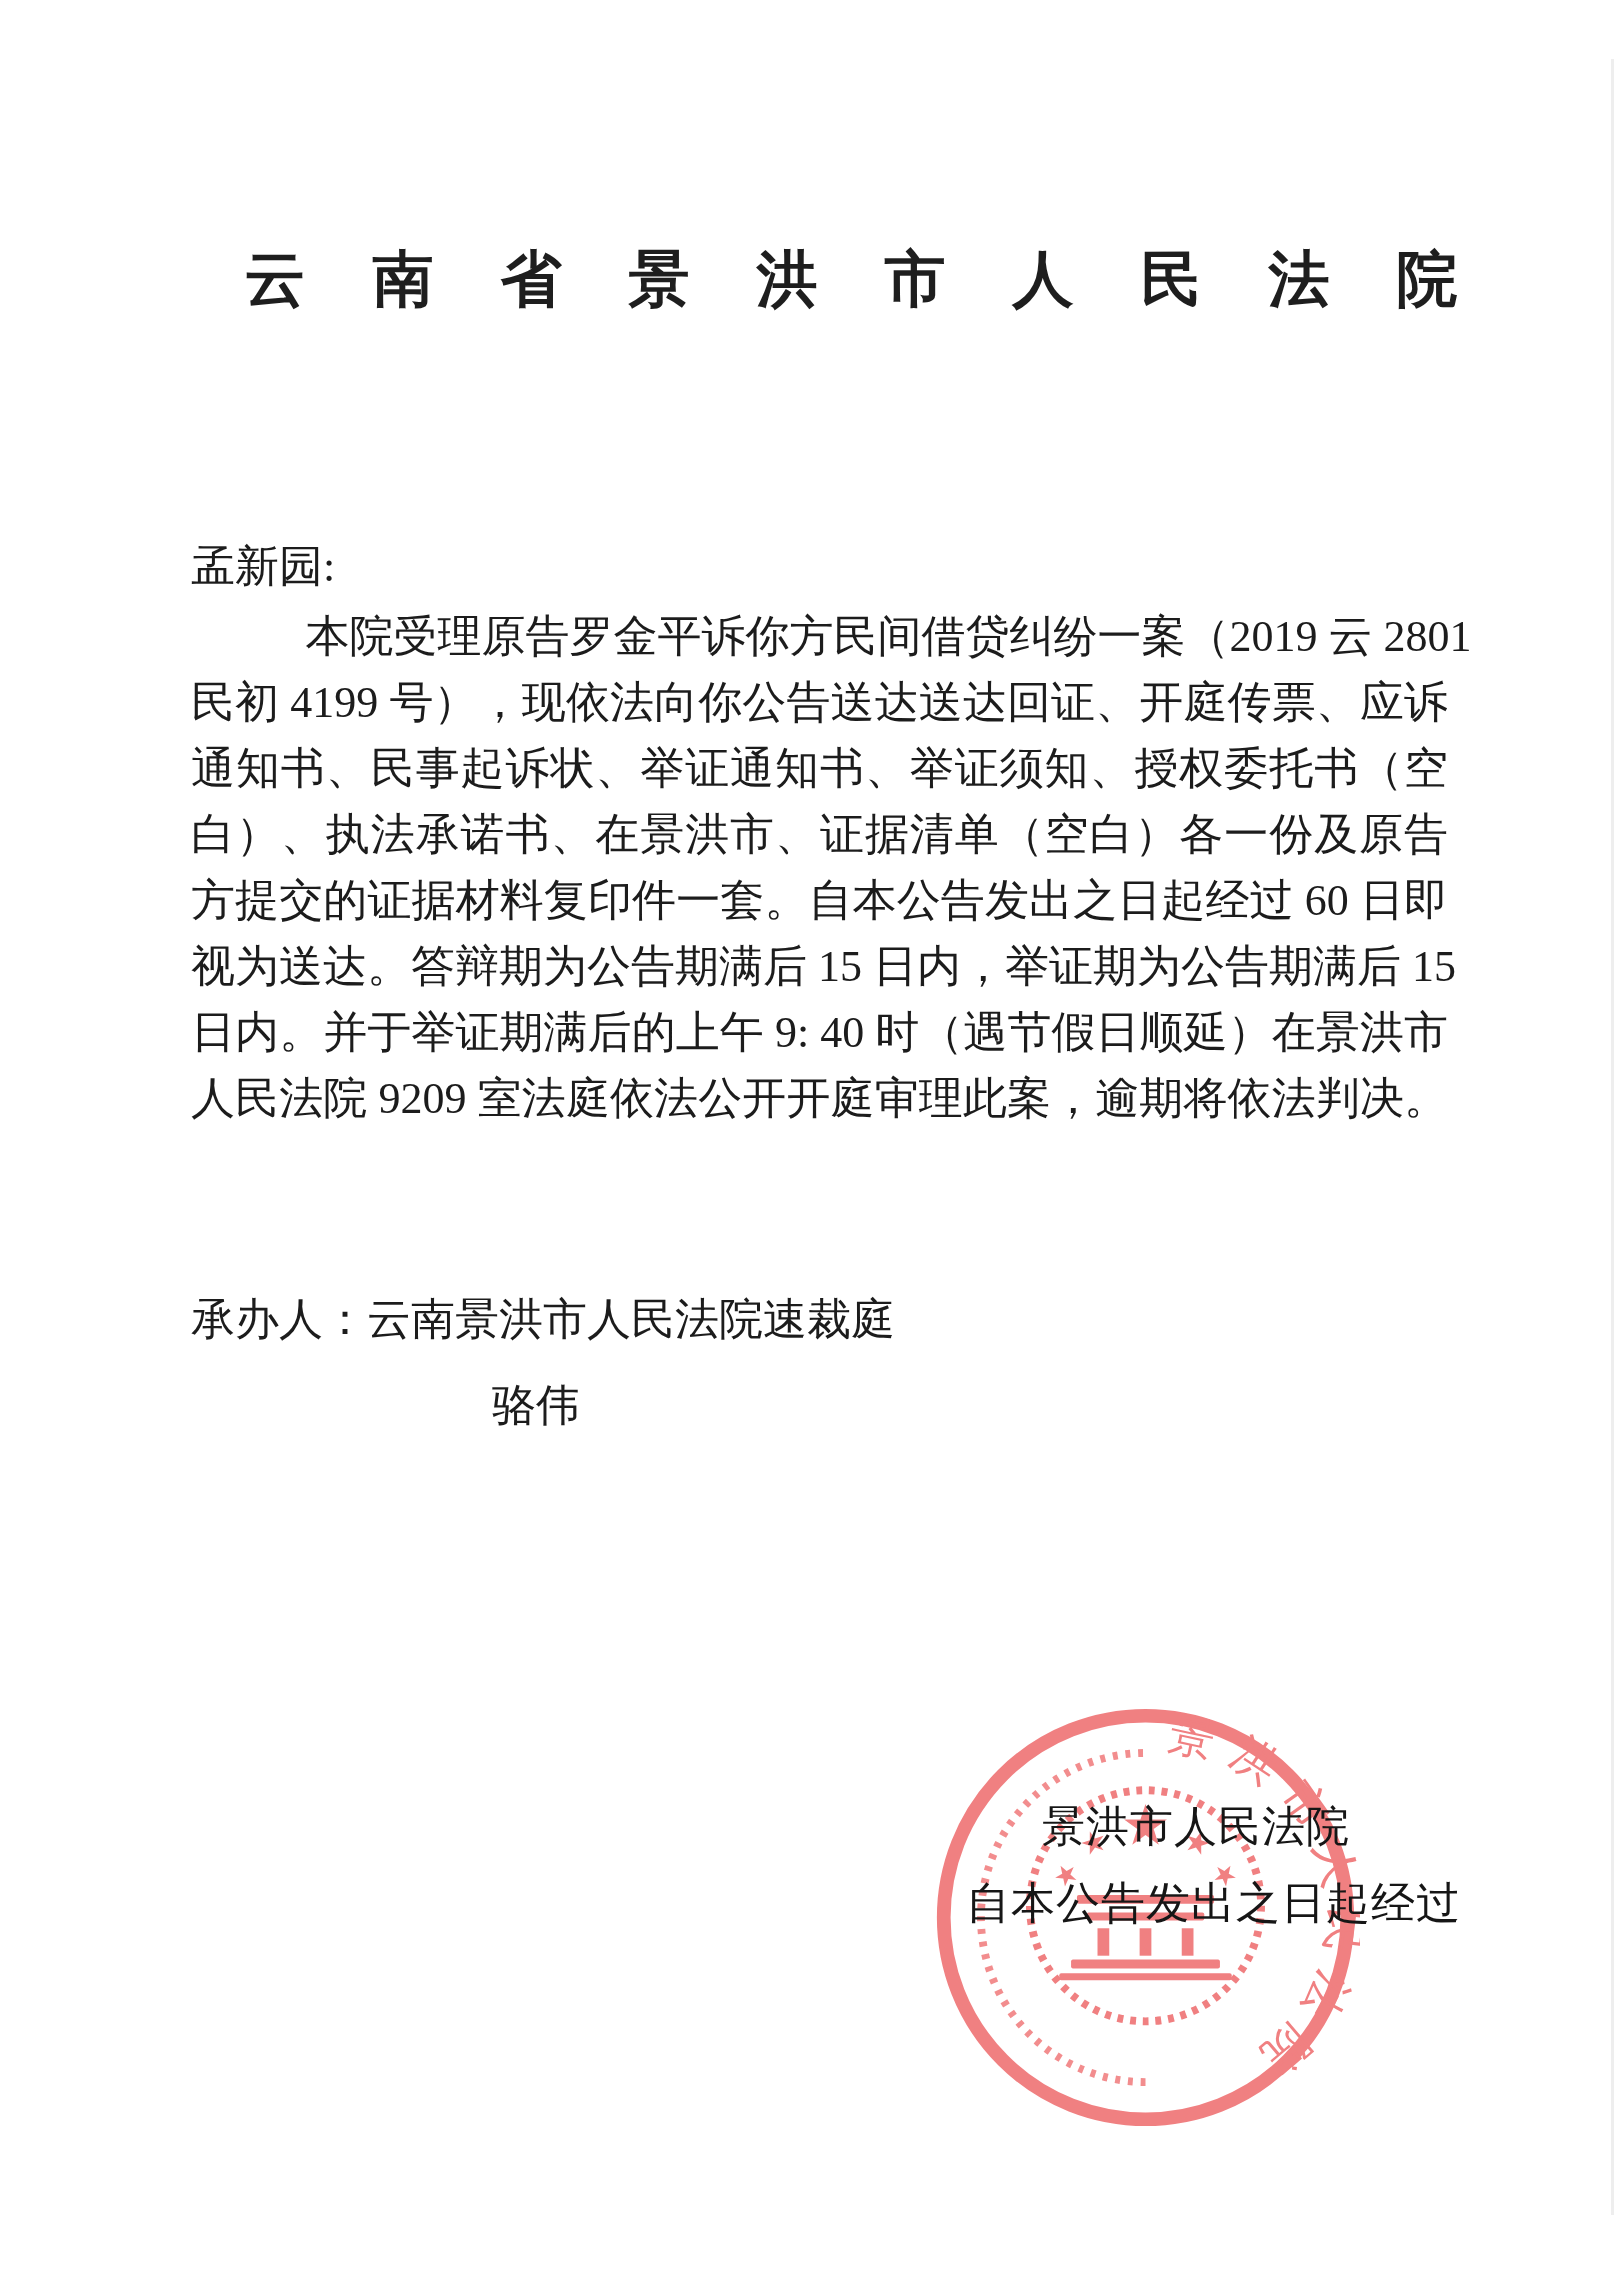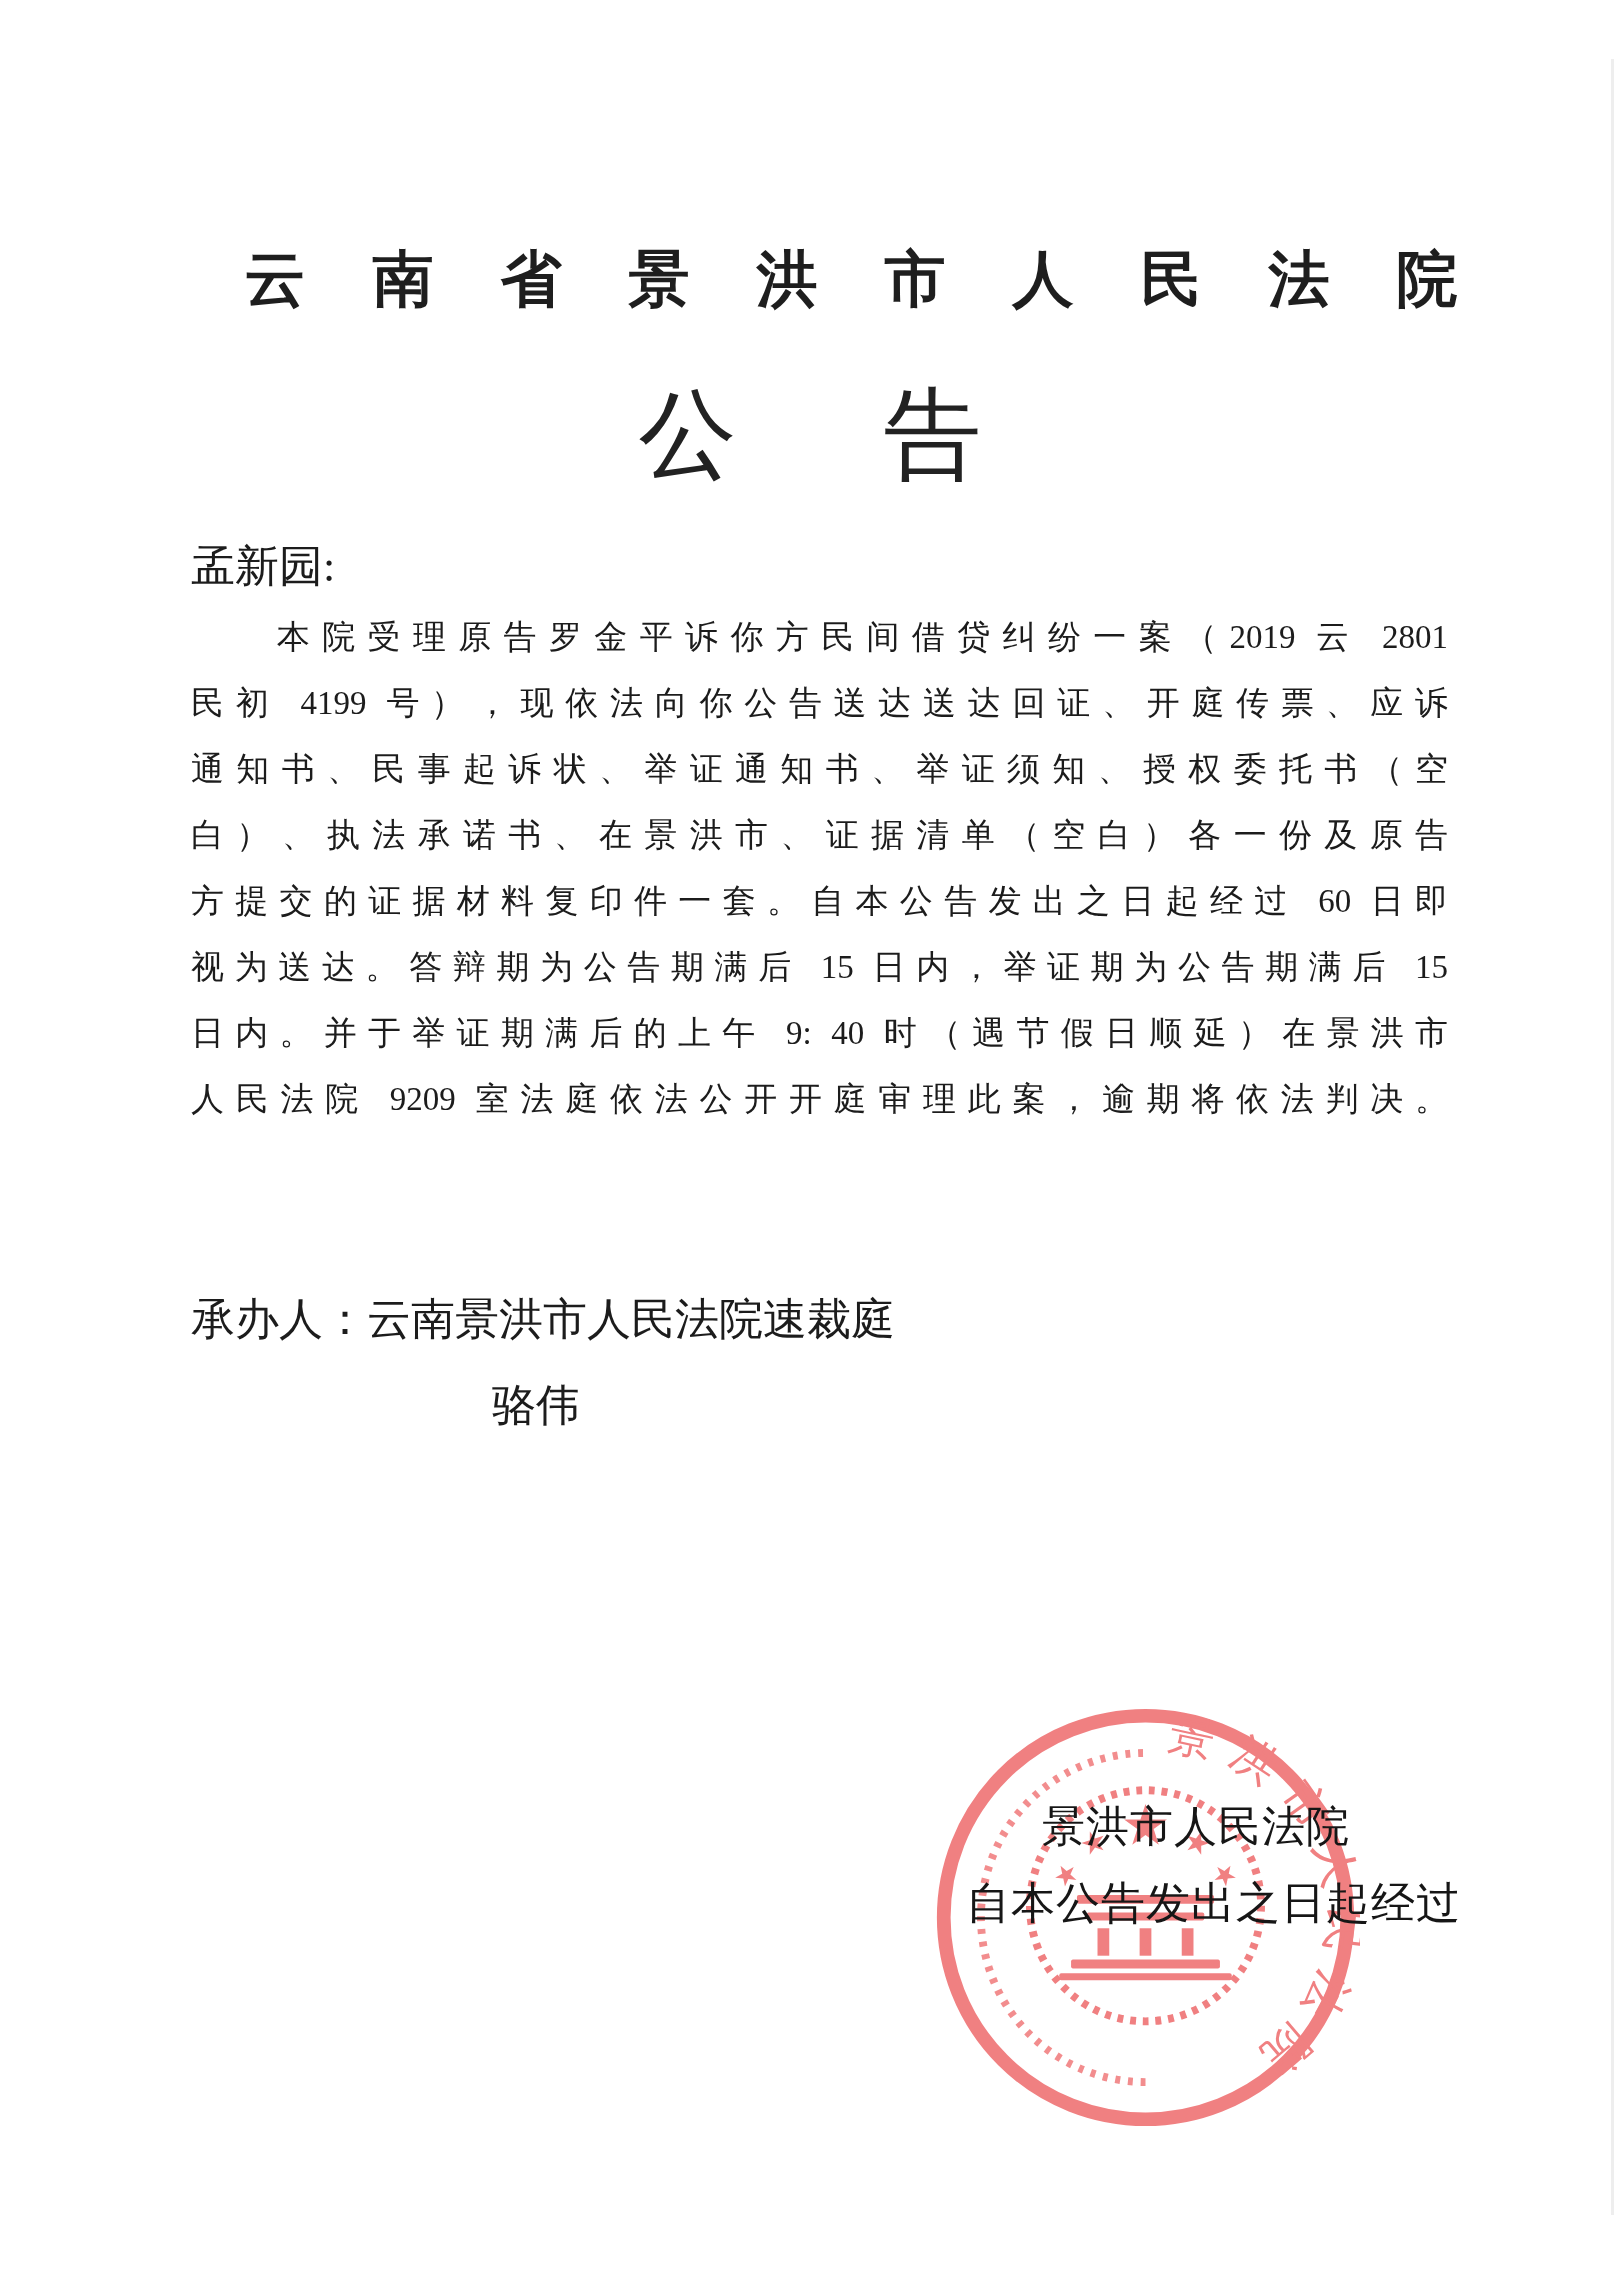--- a/index.html
+++ b/index.html
@@ -62,21 +62,21 @@
     font-size: 44px;
     line-height: 59px;
   }
   .body-paragraph {
     position: absolute;
     top: 604px;
     left: 191px;
     width: 1257px;
   }
   .body-line {
-    font-size: 33px;
+    font-size: 44px;
     line-height: 66px;
     height: 66px;
     text-align: justify;
     text-align-last: justify;
     white-space: nowrap;
     color: #1c1c1c;
   }
   .body-line.first {
     text-indent: 2.6em;
   }
@@ -127,21 +127,20 @@
 </style>
 </head>
 <body>
 
 <div class="page">
 
   <div class="scan-edge"></div>
 
   <h1 class="court-title">云南省景洪市人民法院</h1>
 
-  <h2 class="notice-title">公告</h2>
 
   <div class="addressee">孟新园:</div>
 
   <div class="body-paragraph">
     <div class="body-line first">本院受理原告罗金平诉你方民间借贷纠纷一案（2019 云 2801</div>
     <div class="body-line">民初 4199 号），现依法向你公告送达送达回证、开庭传票、应诉</div>
     <div class="body-line">通知书、民事起诉状、举证通知书、举证须知、授权委托书（空</div>
     <div class="body-line">白）、执法承诺书、在景洪市、证据清单（空白）各一份及原告</div>
     <div class="body-line">方提交的证据材料复印件一套。自本公告发出之日起经过 60 日即</div>
     <div class="body-line">视为送达。答辩期为公告期满后 15 日内，举证期为公告期满后 15</div>

